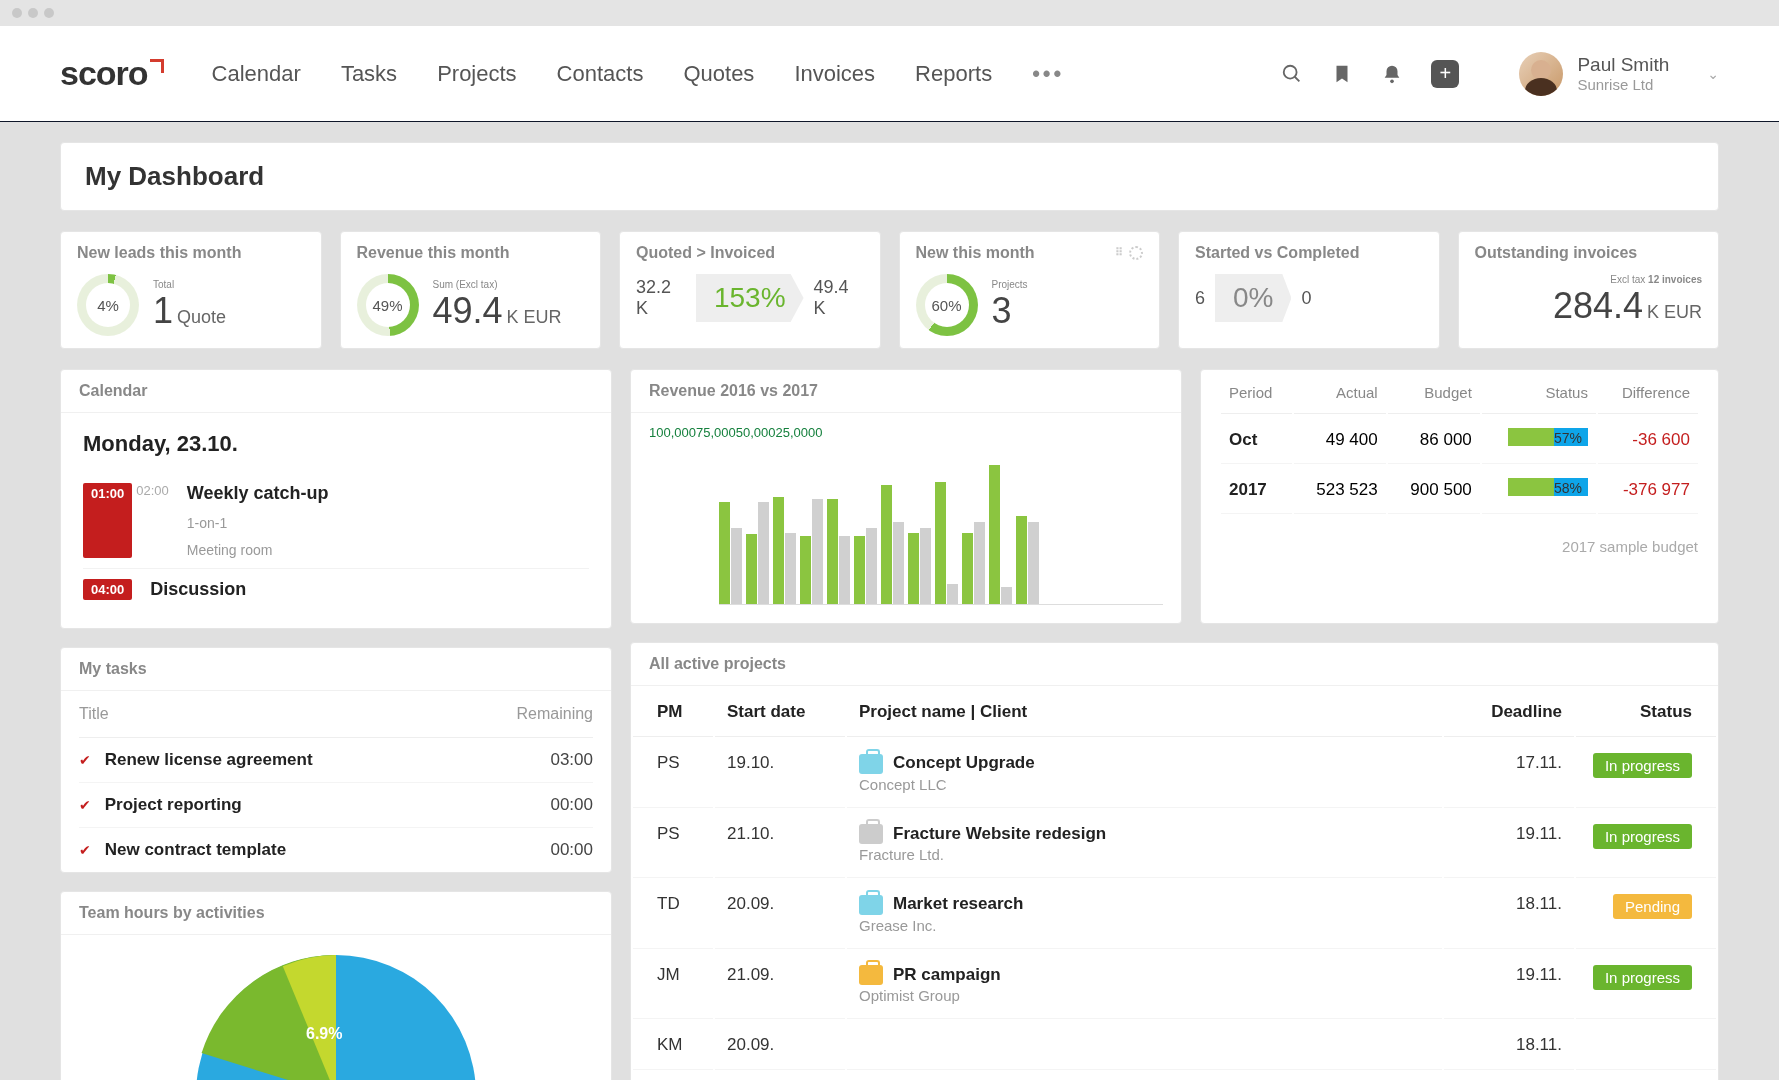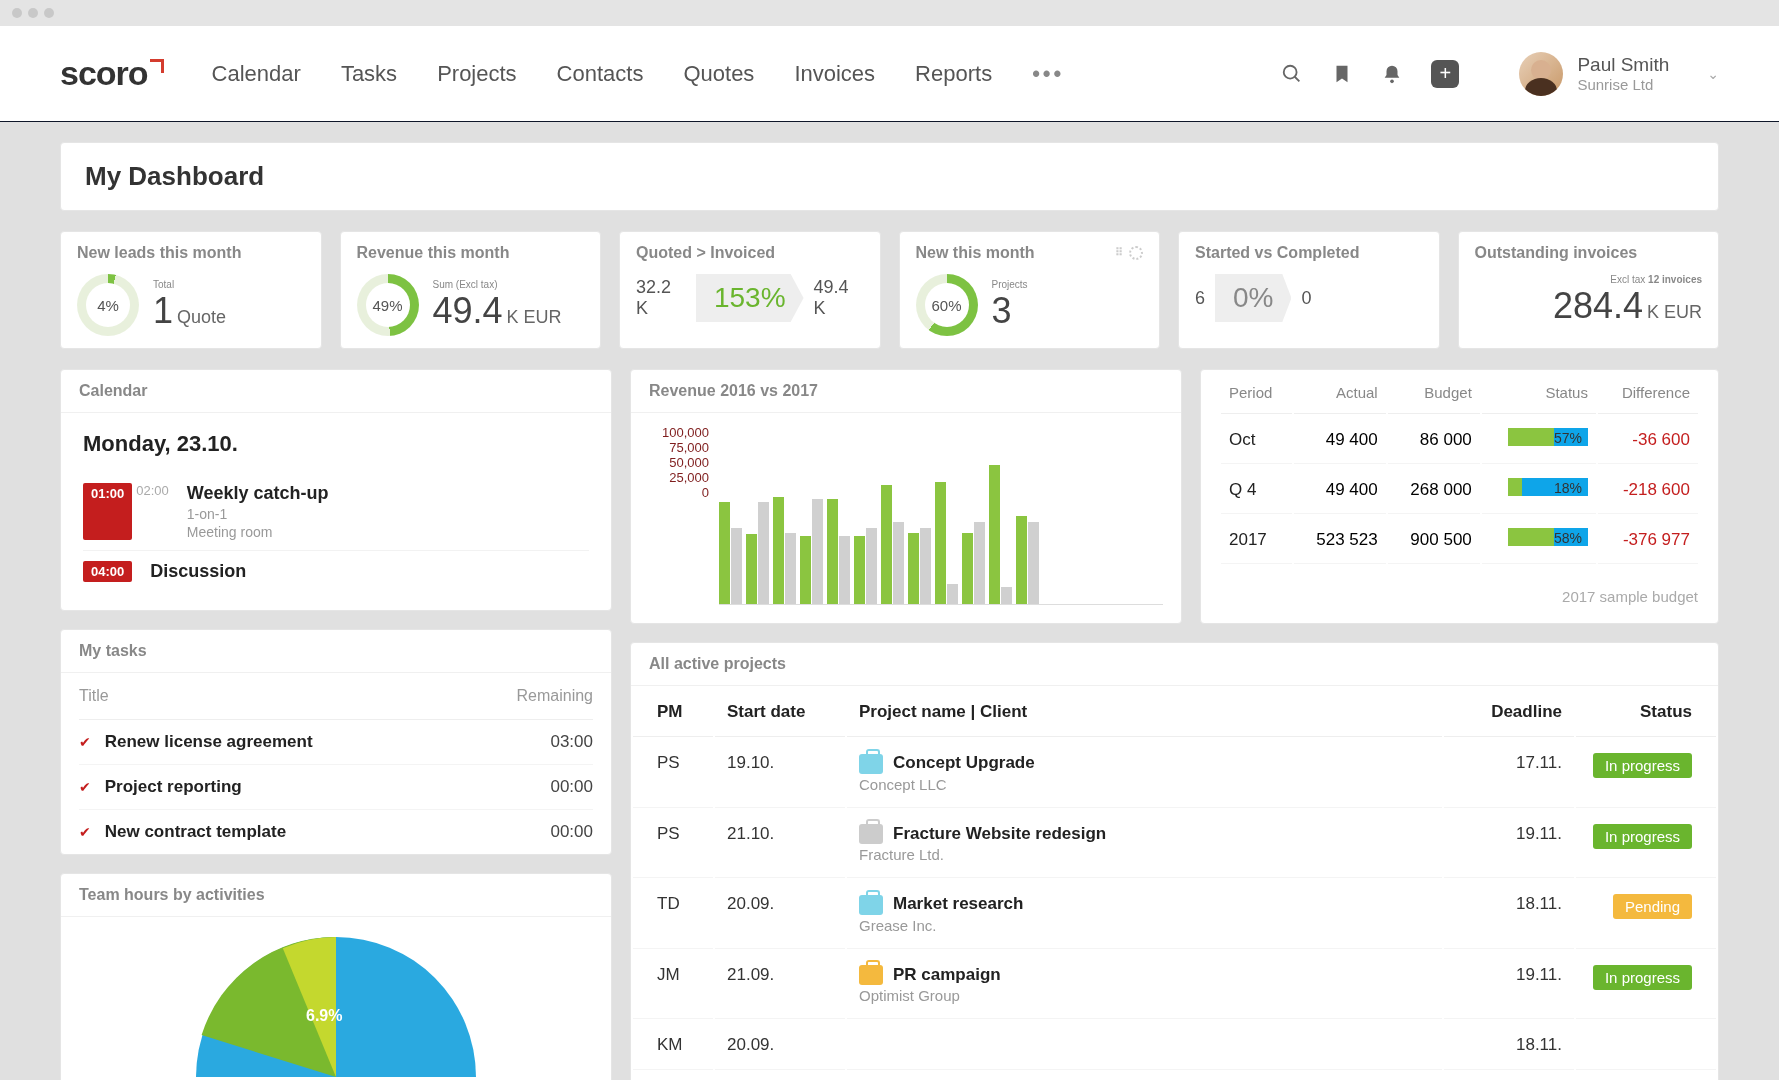--- a/index.html
+++ b/index.html
@@ -57,48 +57,48 @@
 .card{background:#fff;border:1px solid #e5e5e5;border-radius:4px}
 .card-h{padding:12px 18px;font-size:16px;color:#888;font-weight:600;border-bottom:1px solid #f0f0f0}
 .cal-body{padding:18px 22px}
 .cal-date{font-size:22px;font-weight:700;color:#222;margin-bottom:16px}
 .cal-item{display:flex;gap:18px;padding:10px 0;border-bottom:1px solid #f2f2f2}
 .cal-item:last-child{border-bottom:none}
 .cal-times{display:flex;gap:4px}
 .time-badge{background:#c41e1e;color:#fff;font-size:13px;padding:3px 8px;border-radius:2px;font-weight:600}
 .time-sub{color:#aaa;font-size:13px;text-align:center}
 .cal-text .ct-title{font-size:18px;font-weight:700;color:#222}
-.cal-text .ct-sub{font-size:14px;color:#999;margin-top:2px}
+.cal-text .ct-sub{font-size:14px;color:#999;margin-top:11px}
 .tasks-body{padding:0 18px}
 .tasks-hd{display:flex;justify-content:space-between;padding:14px 0;border-bottom:1px solid #eee;color:#999;font-size:16px}
 .task-row{display:flex;align-items:center;padding:12px 0;border-bottom:1px solid #f4f4f4}
 .task-row:last-child{border-bottom:none}
 .check{color:#c41e1e;font-size:14px;margin-right:14px}
 .task-title{font-weight:700;font-size:17px;color:#222}
 .task-rem{margin-left:auto;font-size:17px;color:#444}
 .pie-body{padding:20px;display:flex;justify-content:center}
 .pie{width:280px;height:140px;position:relative}
 .pie-svg{width:280px;height:280px;position:absolute;top:0;left:0;clip-path:inset(0 0 50% 0)}
 .pie-label{position:absolute;top:70px;left:110px;color:#fff;font-size:16px;font-weight:600}
 .rev-row{display:flex;gap:18px}
 .rev-chart{width:552px}
 .rev-body{padding:12px 18px 18px}
 .chart{display:flex;gap:8px;height:180px;position:relative;padding-left:70px}
-.y-axis{position:absolute;left:0;top:0;bottom:0;display:flex;flex-direction:column;justify-content:flex-start;font-size:13px;color:#7f1d1d;text-align:right;width:60px}
+.y-axis{position:absolute;left:0;top:0;bottom:0;display:flex;flex-direction:row;justify-content:space-between;font-size:13px;color:#15803d;text-align:right;width:60px}
 .bars{flex:1;display:flex;align-items:flex-end;gap:4px;border-bottom:1px solid #ddd}
 .bar-group{display:flex;gap:1px;align-items:flex-end}
 .bar{width:11px}
 .bar-g{background:#8bc540}
 .bar-gr{background:#d0d0d0}
 .budget-card{flex:1}
 .budget-tbl{width:100%;padding:0 18px 14px}
 .budget-tbl th{font-weight:400;color:#888;font-size:15px;text-align:right;padding:12px 8px;border-bottom:1px solid #eee}
 .budget-tbl th:first-child{text-align:left}
 .budget-tbl td{padding:12px 8px;font-size:17px;text-align:right;border-bottom:1px solid #f4f4f4}
-.budget-tbl td:first-child{text-align:left;font-weight:400;color:#222}
+.budget-tbl td:first-child{text-align:left;font-weight:700;color:#222}
 .budget-tbl .neg{color:#c41e1e}
 .status-bar{display:inline-block;width:80px;height:18px;background:#0ea5e9;position:relative;text-align:left}
 .status-fill{background:#8bc540;height:100%;display:inline-block}
 .status-txt{position:absolute;right:6px;top:2px;font-size:14px;color:#333}
 .budget-foot{text-align:right;padding:8px 20px 14px;color:#aaa;font-size:15px}
 .proj-card{flex:1}
 .proj-tbl{width:100%}
 .proj-tbl th{text-align:left;font-size:17px;font-weight:700;color:#222;padding:14px 12px;border-bottom:1px solid #eee}
 .proj-tbl th.r{text-align:right}
 .proj-tbl td{padding:14px 12px;font-size:17px;color:#333;border-bottom:1px solid #f4f4f4;vertical-align:top}
@@ -381,27 +381,20 @@
               </thead>
             <tbody id="budget-rows">
                 <tr>
     <td>Oct</td>
     <td>49 400</td>
     <td>86 000</td>
     <td><span class="status-bar"><span class="status-fill" style="width:57%"></span><span class="status-txt">57%</span></span></td>
     <td class="neg">-36 600</td>
   </tr>
                 <tr>
-    <td>Q 4</td>
-    <td>49 400</td>
-    <td>268 000</td>
-    <td><span class="status-bar"><span class="status-fill" style="width:18%"></span><span class="status-txt">18%</span></span></td>
-    <td class="neg">-218 600</td>
-  </tr>
-                <tr>
     <td>2017</td>
     <td>523 523</td>
     <td>900 500</td>
     <td><span class="status-bar"><span class="status-fill" style="width:58%"></span><span class="status-txt">58%</span></span></td>
     <td class="neg">-376 977</td>
   </tr>
               </tbody>
           </table>
           <div class="budget-foot">2017 sample budget</div>
         </div>

